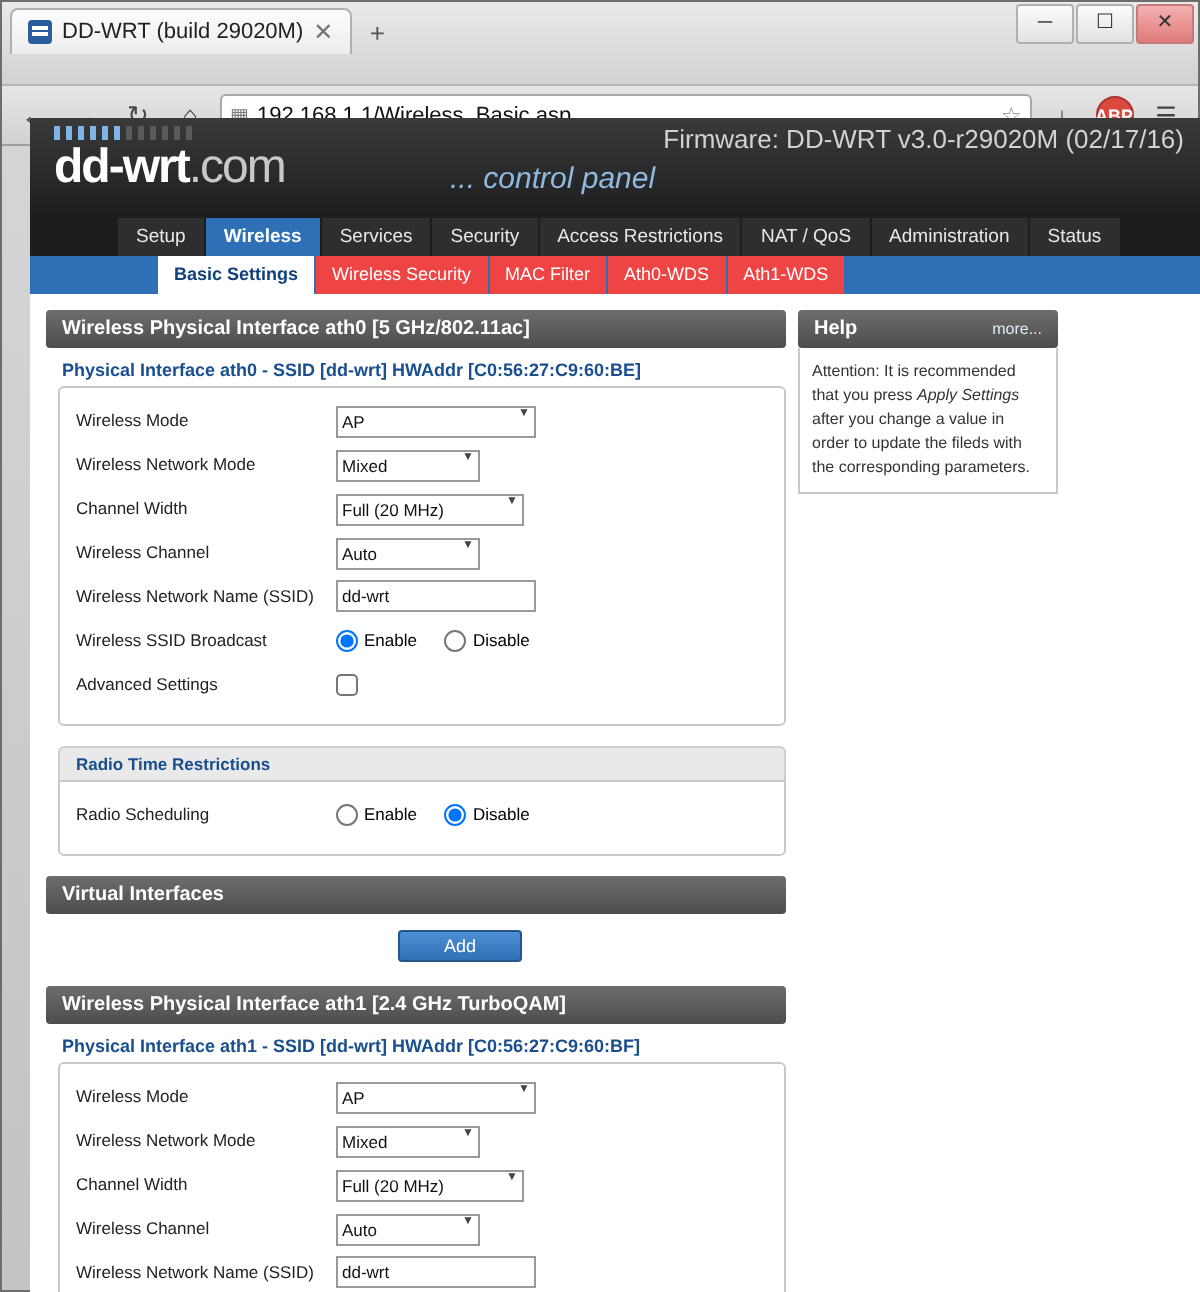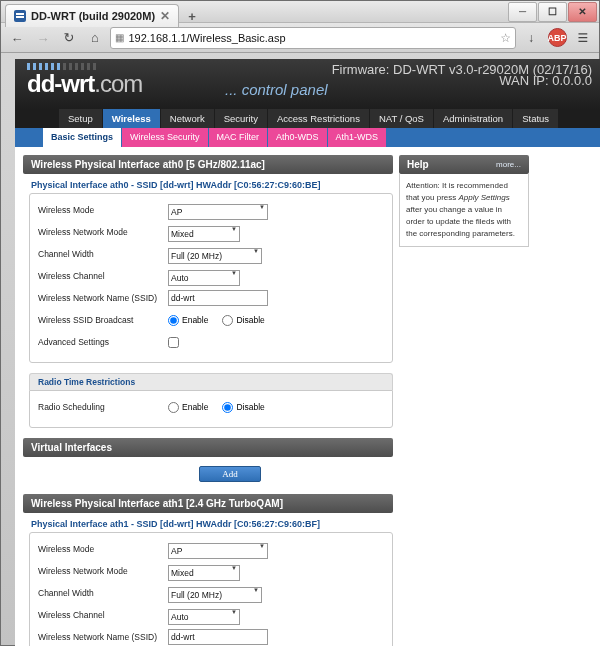--- a/index.html
+++ b/index.html
@@ -10,24 +10,23 @@
     font-family: "Liberation Sans", sans-serif;
     overflow: hidden;
   }
   
   .browser {
     position: absolute; left: 0; top: 0; width: 600px; height: 646px;
     background: linear-gradient(#d7d7d7, #c3c3c3);
     border: 1px solid #6d6d6d;
   }
   .titlebar {
-    height: 22px; position: relative;
+    height: 42px; position: relative;
     background: linear-gradient(#eaeaea, #d2d2d2);
     border-bottom: 1px solid #b5b5b5;
-    font-weight: bold;
   }
   .win-btns { position: absolute; right: 2px; top: 1px; display: flex; }
   .win-btn {
     width: 29px; height: 20px; margin-left: 1px;
     background: linear-gradient(#fbfbfb, #e2e2e2);
     border: 1px solid #b0b0b0; border-radius: 2px;
     font-size: 10px; color: #333; text-align: center; line-height: 18px;
   }
   .win-btn.close { background: linear-gradient(#f4b0b0, #e07a7a); border-color: #c27a7a; }
   .tabstrip { position: absolute; left: 4px; top: 3px; display: flex; align-items: flex-end; }
@@ -126,24 +125,24 @@
     height: 19px; background: #1d1d1d; display: flex; align-items: stretch;
     padding-left: 44px; gap: 1px;
   }
   .navtab {
     padding: 0 9px; font-size: 9.5px; color: #e8e8e8; line-height: 19px;
     background: #2e2e2e;
   }
   .navtab.active { background: #2f6fb5; color: #fff; font-weight: bold; }
   .subtabs {
     height: 19px; background: #2f6fb5; display: flex; align-items: stretch;
-    padding-left: 28px; gap: 1px;
+    padding-left: 64px; gap: 1px;
   }
   .subtab {
-    padding: 0 8px; font-size: 9px; color: #fff; line-height: 19px; background: #ec4899;
+    padding: 0 8px; font-size: 9px; color: #fff; line-height: 19px; background: #ef4444;
   }
   .subtab.active { background: #fff; color: #10407a; font-weight: bold; }
   
   .content { display: flex; padding: 8px 6px 0 8px; gap: 6px; background: #fff; }
   .maincol { width: 370px; }
   .helpcol { width: 130px; }
   .panel-title {
     background: linear-gradient(#6d6d6d, #4d4d4d);
     color: #fff; font-size: 10px; font-weight: bold;
     padding: 4px 8px; margin-bottom: 6px;
@@ -176,21 +175,21 @@
     background: #e9e9e9; border: 1px solid #cfcfcf; border-bottom: none;
     font-size: 8.5px; font-weight: bold; color: #1a4f8f;
     padding: 3px 8px; margin: 0 0 0 6px; border-radius: 3px 3px 0 0;
   }
   .subbox { border-radius: 0 0 3px 3px; margin-top: 0; }
   .add-row { text-align: center; margin: 6px 0 12px 0; }
   .btn-add {
     background: linear-gradient(#4f8fd6, #2f6fb5);
     border: 1px solid #24568c; color: #fff; font-size: 9px;
     padding: 2px 22px; border-radius: 2px;
-    font-family: Liberation Serif, serif;
+    font-family: Liberation Sans, sans-serif;
     margin-left: 44px;
   }
   
   .help-title {
     background: linear-gradient(#6d6d6d, #4d4d4d); color: #fff;
     font-size: 10px; font-weight: bold; padding: 4px 8px;
     display: flex; justify-content: space-between; align-items: center;
     border-radius: 2px;
   }
   .help-more { font-size: 8px; font-weight: normal; color: #dfe9f5; }
@@ -255,28 +254,27 @@
             <span></span>
             <span></span>
             <span></span>
         </div>
         <div class="logo">
           <span class="dd">dd-wrt</span><span class="com">.com</span>
         </div>
         <div class="cpanel">... control panel</div>
         <div class="sysinfo">
           <div>Firmware: DD-WRT v3.0-r29020M (02/17/16)</div>
-          <div>WAN IP: 0.0.0.0</div>
         </div>
       </div>
 
       <div class="navtabs">
         <div class="navtab">Setup</div>
         <div class="navtab active">Wireless</div>
-        <div class="navtab">Network</div>
+        <div class="navtab">Services</div>
         <div class="navtab">Security</div>
         <div class="navtab">Access Restrictions</div>
         <div class="navtab">NAT / QoS</div>
         <div class="navtab">Administration</div>
         <div class="navtab">Status</div>
       </div>
 
       <div class="subtabs">
         <div class="subtab active">Basic Settings</div>
         <div class="subtab">Wireless Security</div>

